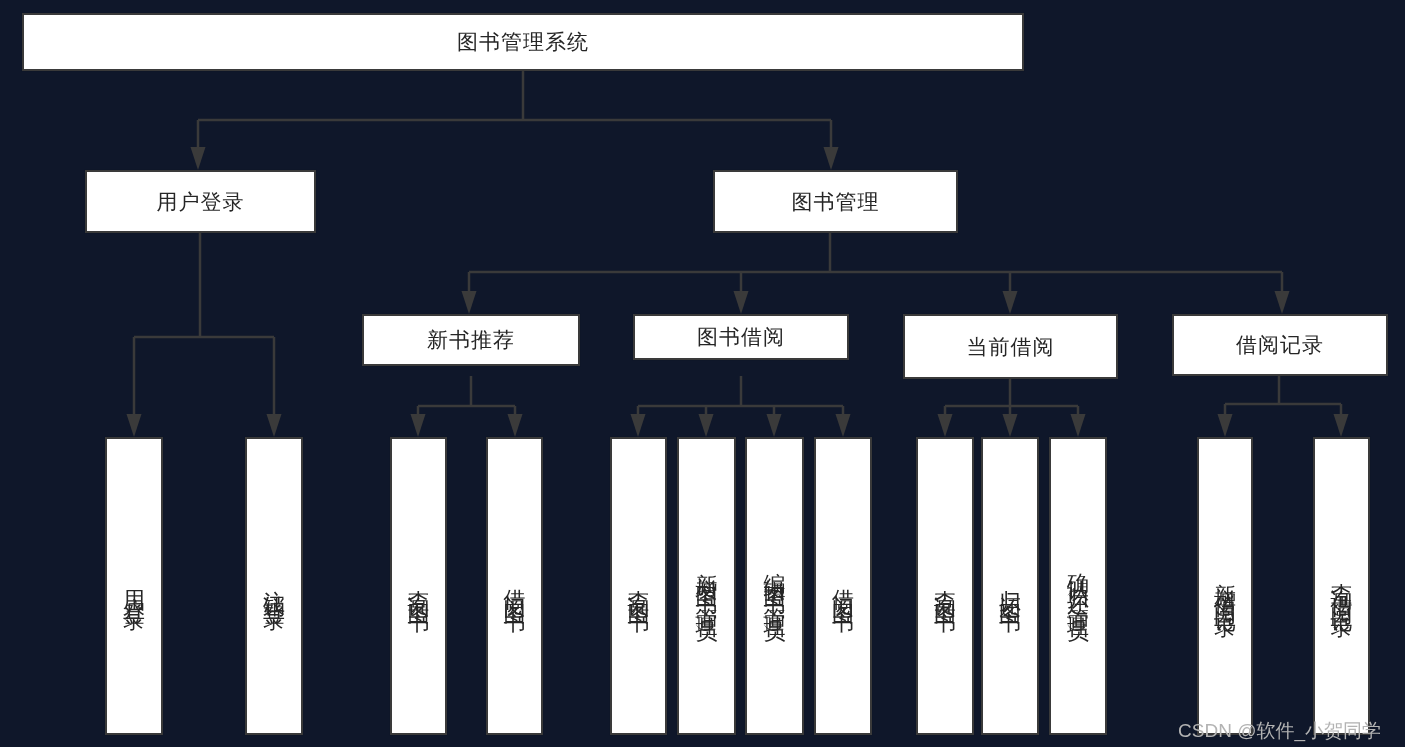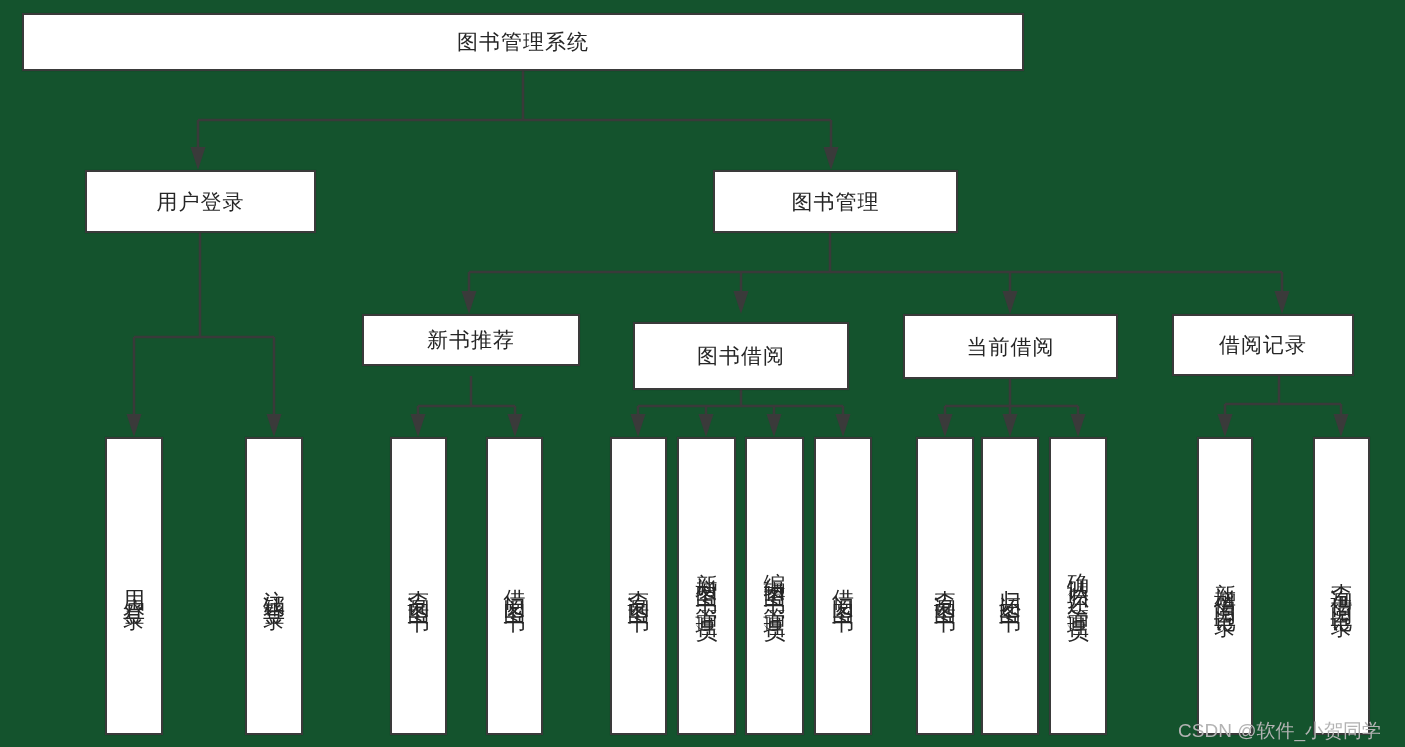--- a/index.html
+++ b/index.html
@@ -1,19 +1,19 @@
 <!DOCTYPE html>
 <html><head>
 <meta charset="utf-8">
 <style>
   html,body{margin:0;padding:0;background:#ffffff;}
   .canvas{
     position:relative;
     width:1405px;height:747px;
-    background:#14532d;
+    background:#0f172a;
     font-family:"Liberation Sans","DejaVu Sans",sans-serif;
     overflow:hidden;
   }
   svg.connectors{position:absolute;left:0;top:0;z-index:1;}
   .node{
     position:absolute;
     box-sizing:border-box;
     border:2px solid #3a3a3a;
     background:#ffffff;
     display:flex;align-items:center;justify-content:center;
@@ -94,27 +94,27 @@
   <div class="node h" style="left:85px;top:170px;width:231px;height:63px">
     <span>用户登录</span>
   </div>
   <div class="node h" style="left:713px;top:170px;width:245px;height:63px">
     <span>图书管理</span>
   </div>
 
   <div class="node h" style="left:362px;top:314px;width:218px;height:52px">
     <span>新书推荐</span>
   </div>
-  <div class="node h" style="left:633px;top:322px;width:216px;height:68px">
+  <div class="node h" style="left:633px;top:314px;width:216px;height:46px">
     <span>图书借阅</span>
   </div>
   <div class="node h" style="left:903px;top:314px;width:215px;height:65px">
     <span>当前借阅</span>
   </div>
-  <div class="node h" style="left:1172px;top:314px;width:182px;height:62px">
+  <div class="node h" style="left:1172px;top:314px;width:216px;height:62px">
     <span>借阅记录</span>
   </div>
 
   <div class="node v" style="left:105px;top:437px;width:58px;height:298px">
     <span>用户登录</span>
   </div>
   <div class="node v" style="left:245px;top:437px;width:58px;height:298px">
     <span>注销登录</span>
   </div>
 

